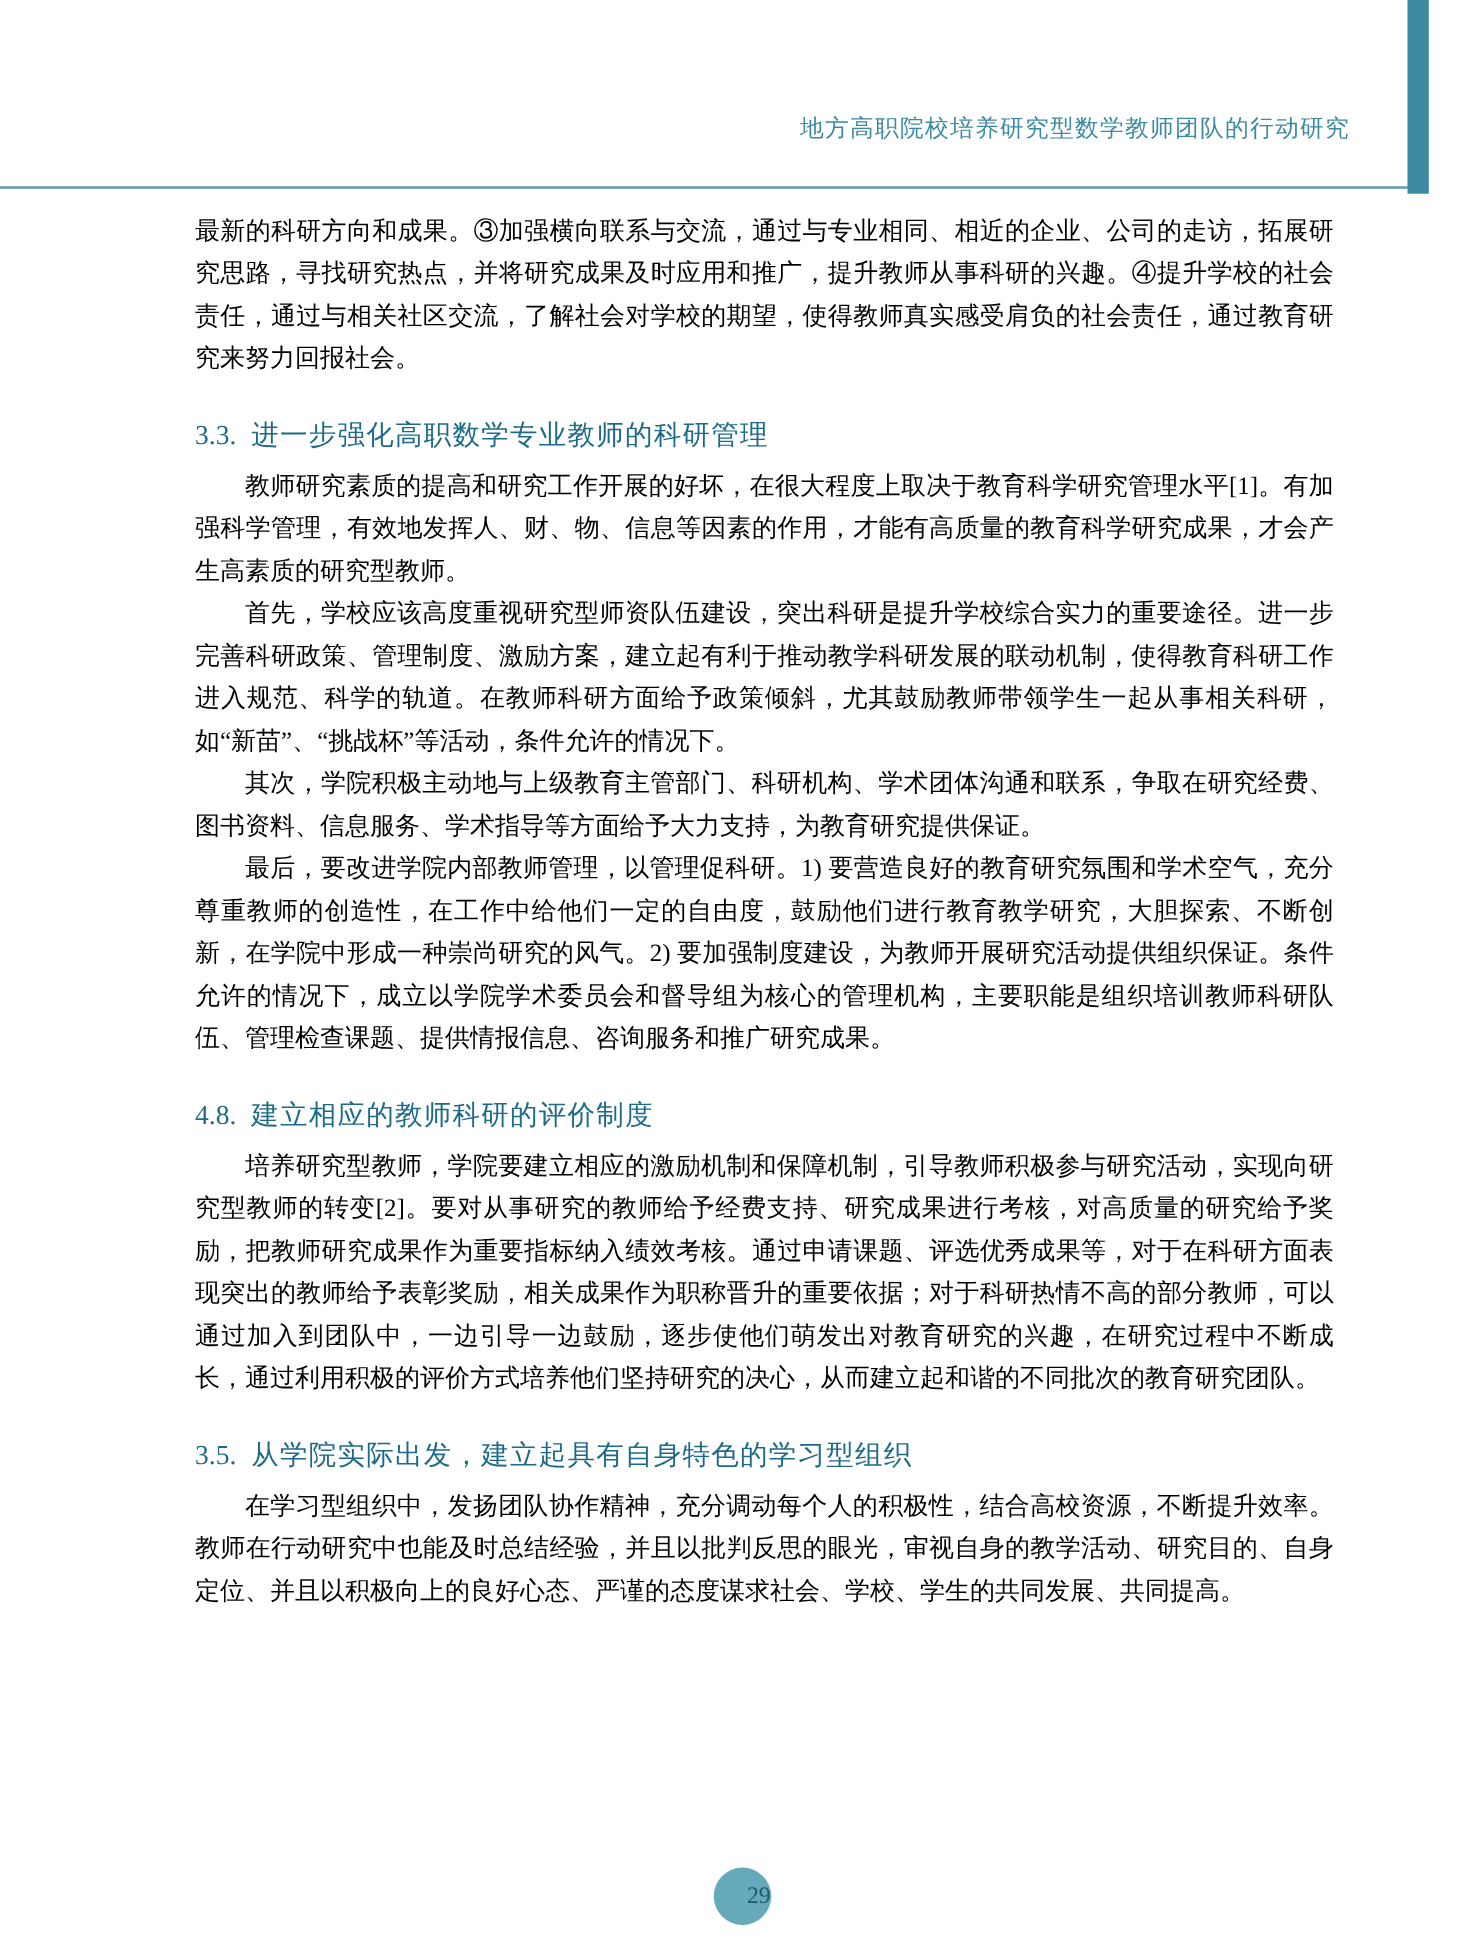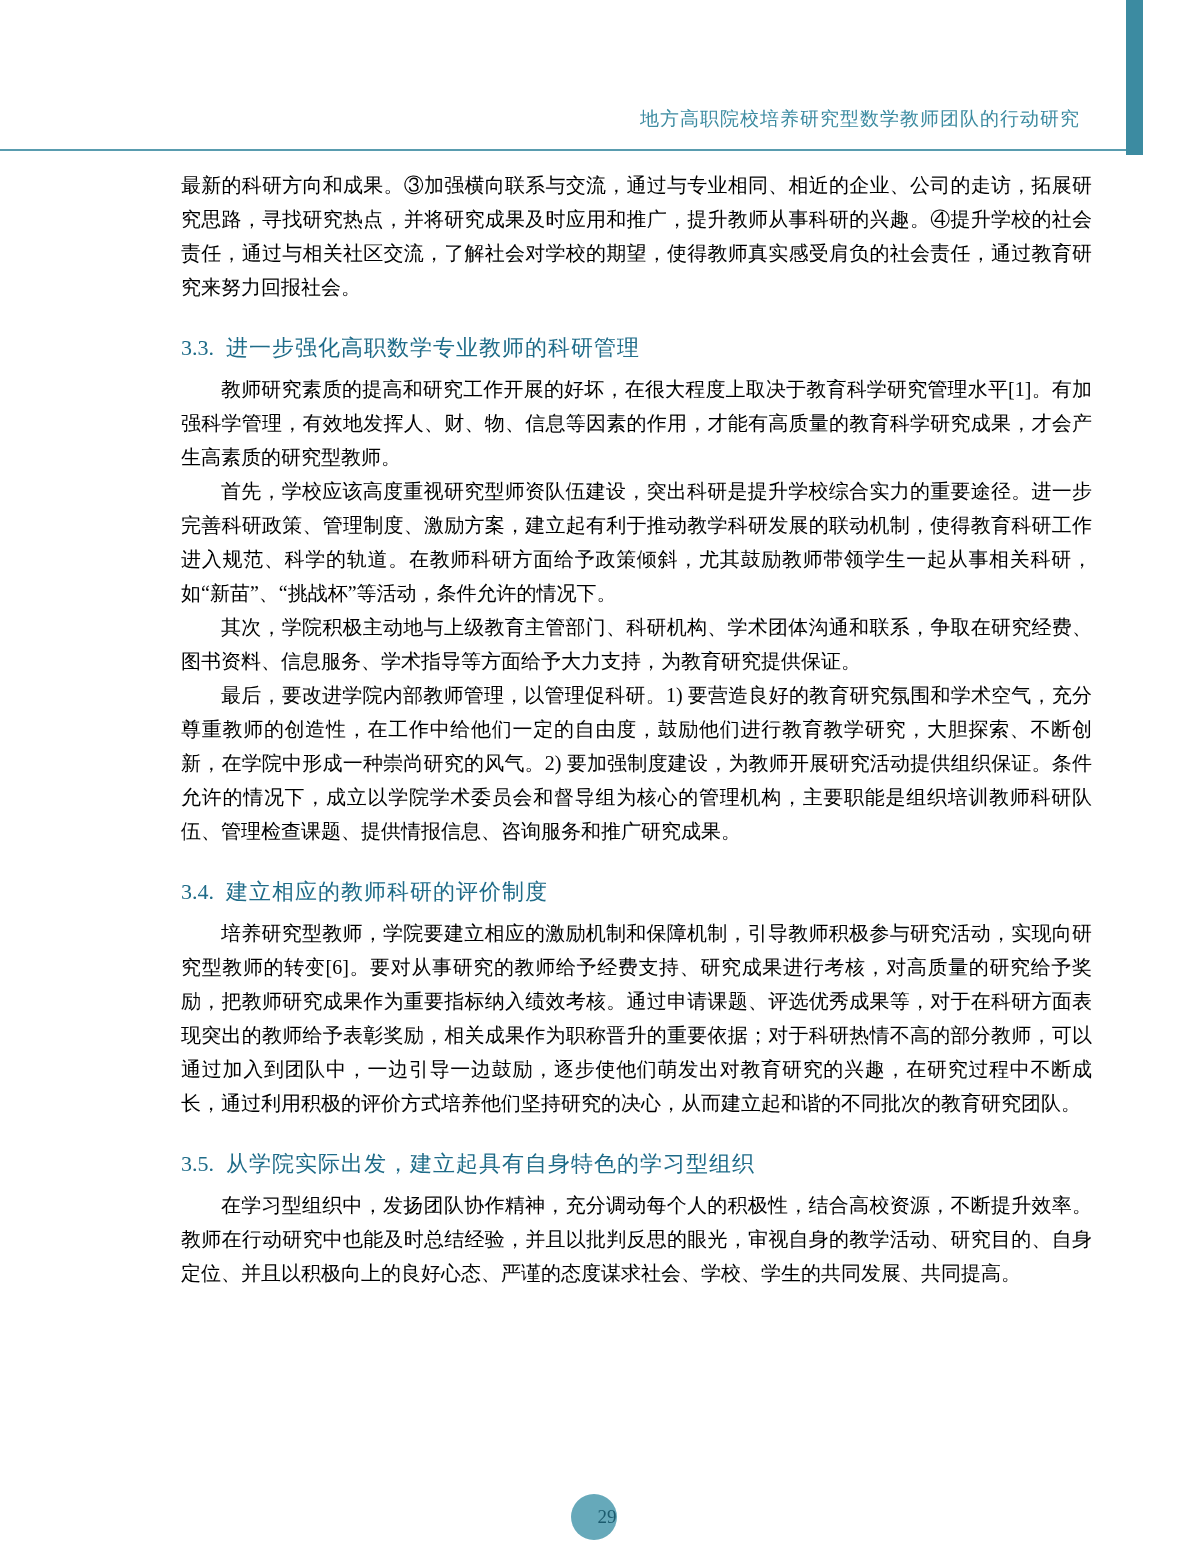--- a/index.html
+++ b/index.html
@@ -20,21 +20,21 @@
     top: 0;
     right: 44px;
     width: 17px;
     height: 155px;
     background: var(--accent-teal, #3C8BA1);
   }
 
   
   .running-head {
     position: absolute;
-    top: 106px;
+    top: 90px;
     right: 107px;
     font-size: 19px;
     letter-spacing: 1px;
     color: var(--accent-teal, #3C8BA1);
     font-family: "Liberation Serif", serif;
     white-space: nowrap;
   }
 
   
   .head-rule {
@@ -44,21 +44,21 @@
     width: 1143px;
     height: 2px;
     background: var(--accent-teal, #3C8BA1);
     opacity: 0.85;
   }
 
   
   .content {
     position: absolute;
     top: 168px;
-    left: 181px;
+    left: 156px;
     width: 911px;
   }
 
   .para {
     margin: 0;
     font-size: 20px;
     line-height: 34px;
     text-align: justify;
     text-indent: 2em;
     color: var(--body-text, #000000);
@@ -119,24 +119,24 @@
     <h3 class="section-heading">
       <span class="sec-num">3.3.</span><span class="sec-title">进一步强化高职数学专业教师的科研管理</span>
     </h3>
 
     <p class="para">教师研究素质的提高和研究工作开展的好坏，在很大程度上取决于教育科学研究管理水平[1]。有加强科学管理，有效地发挥人、财、物、信息等因素的作用，才能有高质量的教育科学研究成果，才会产生高素质的研究型教师。</p>
     <p class="para">首先，学校应该高度重视研究型师资队伍建设，突出科研是提升学校综合实力的重要途径。进一步完善科研政策、管理制度、激励方案，建立起有利于推动教学科研发展的联动机制，使得教育科研工作进入规范、科学的轨道。在教师科研方面给予政策倾斜，尤其鼓励教师带领学生一起从事相关科研，如“新苗”、“挑战杯”等活动，条件允许的情况下。</p>
     <p class="para">其次，学院积极主动地与上级教育主管部门、科研机构、学术团体沟通和联系，争取在研究经费、图书资料、信息服务、学术指导等方面给予大力支持，为教育研究提供保证。</p>
     <p class="para">最后，要改进学院内部教师管理，以管理促科研。1) 要营造良好的教育研究氛围和学术空气，充分尊重教师的创造性，在工作中给他们一定的自由度，鼓励他们进行教育教学研究，大胆探索、不断创新，在学院中形成一种崇尚研究的风气。2) 要加强制度建设，为教师开展研究活动提供组织保证。条件允许的情况下，成立以学院学术委员会和督导组为核心的管理机构，主要职能是组织培训教师科研队伍、管理检查课题、提供情报信息、咨询服务和推广研究成果。</p>
 
     <h3 class="section-heading">
-      <span class="sec-num">3.4.</span><span class="sec-title">建立相应的教师科研的评价制度</span>
+      <span class="sec-num">4.8.</span><span class="sec-title">建立相应的教师科研的评价制度</span>
     </h3>
 
-    <p class="para">培养研究型教师，学院要建立相应的激励机制和保障机制，引导教师积极参与研究活动，实现向研究型教师的转变[6]。要对从事研究的教师给予经费支持、研究成果进行考核，对高质量的研究给予奖励，把教师研究成果作为重要指标纳入绩效考核。通过申请课题、评选优秀成果等，对于在科研方面表现突出的教师给予表彰奖励，相关成果作为职称晋升的重要依据；对于科研热情不高的部分教师，可以通过加入到团队中，一边引导一边鼓励，逐步使他们萌发出对教育研究的兴趣，在研究过程中不断成长，通过利用积极的评价方式培养他们坚持研究的决心，从而建立起和谐的不同批次的教育研究团队。</p>
+    <p class="para">培养研究型教师，学院要建立相应的激励机制和保障机制，引导教师积极参与研究活动，实现向研究型教师的转变[2]。要对从事研究的教师给予经费支持、研究成果进行考核，对高质量的研究给予奖励，把教师研究成果作为重要指标纳入绩效考核。通过申请课题、评选优秀成果等，对于在科研方面表现突出的教师给予表彰奖励，相关成果作为职称晋升的重要依据；对于科研热情不高的部分教师，可以通过加入到团队中，一边引导一边鼓励，逐步使他们萌发出对教育研究的兴趣，在研究过程中不断成长，通过利用积极的评价方式培养他们坚持研究的决心，从而建立起和谐的不同批次的教育研究团队。</p>
 
     <h3 class="section-heading">
       <span class="sec-num">3.5.</span><span class="sec-title">从学院实际出发，建立起具有自身特色的学习型组织</span>
     </h3>
 
     <p class="para">在学习型组织中，发扬团队协作精神，充分调动每个人的积极性，结合高校资源，不断提升效率。教师在行动研究中也能及时总结经验，并且以批判反思的眼光，审视自身的教学活动、研究目的、自身定位、并且以积极向上的良好心态、严谨的态度谋求社会、学校、学生的共同发展、共同提高。</p>
 
   </div>
 
   <div class="page-badge">

